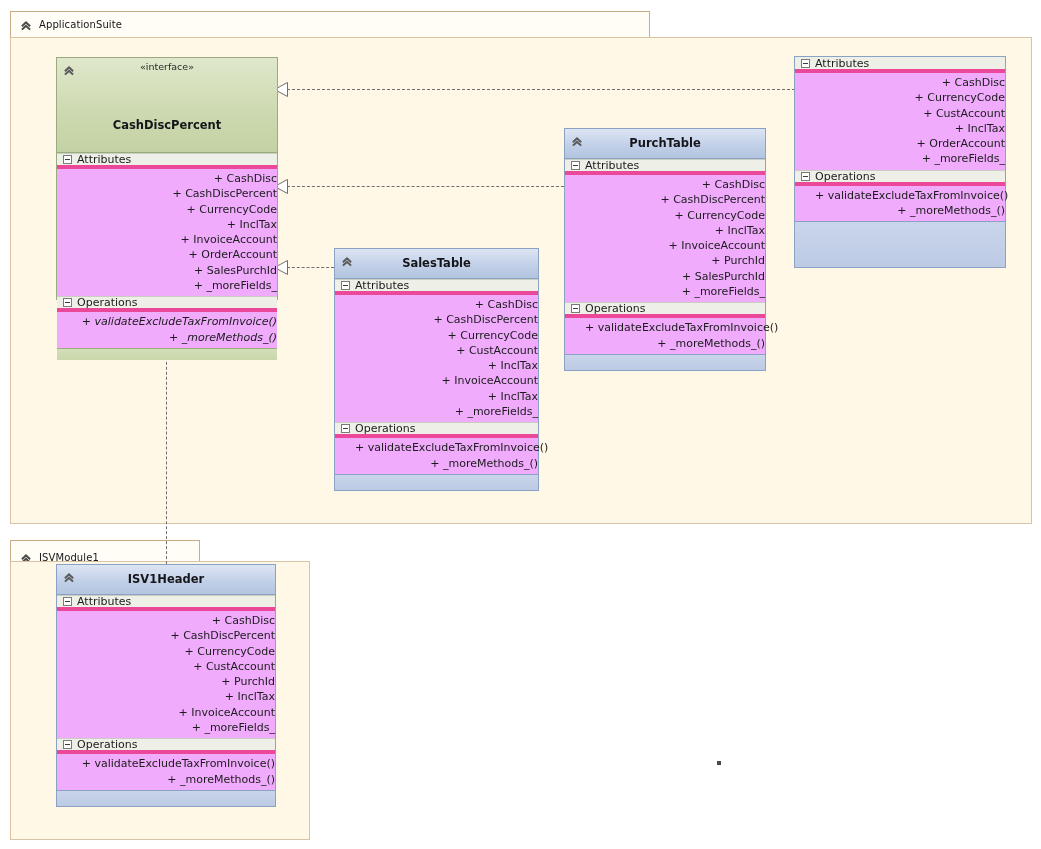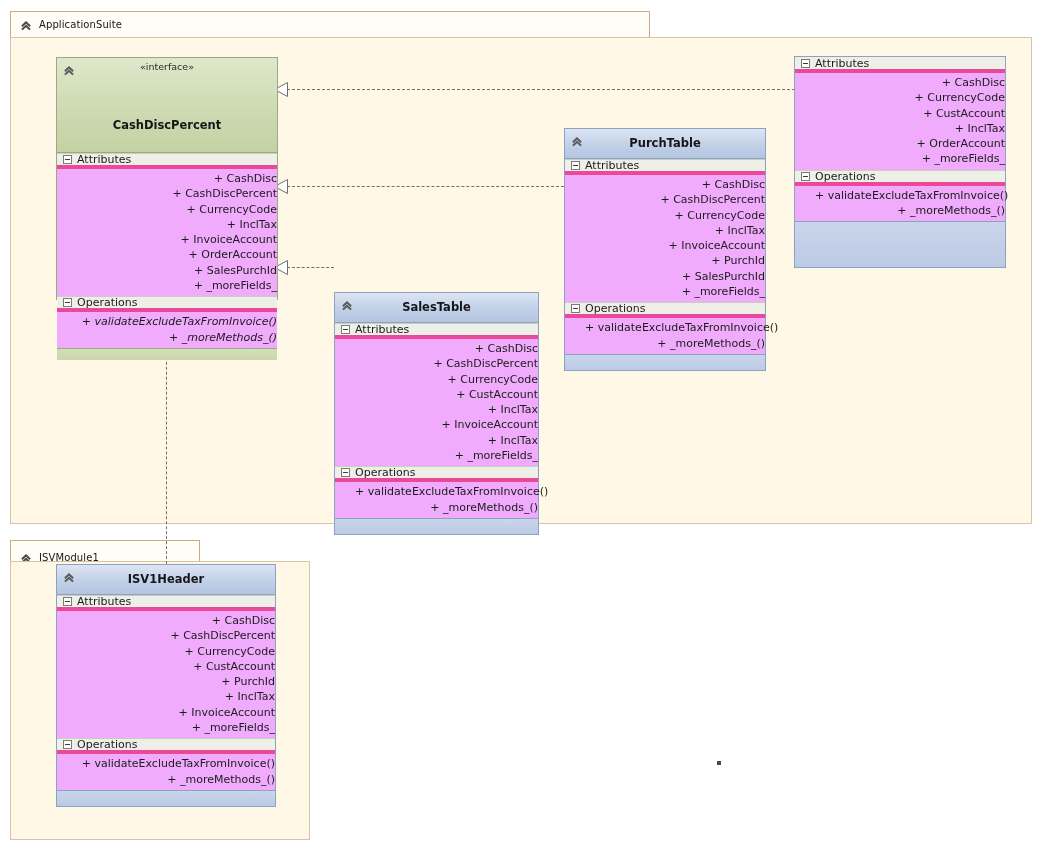--- a/index.html
+++ b/index.html
@@ -204,21 +204,21 @@
       <span class="minus-box"></span>
       <span>Operations</span>
     </div>
     <div class="members">
       <div class="member ital">+ validateExcludeTaxFromInvoice()</div>
       <div class="member ital">+ _moreMethods_()</div>
     </div>
     <div class="cls-foot"></div>
   </div>
 
-  <div class="cls" style="left:334px;top:248px;width:205px;height:243px;margin-top:44px;">
+  <div class="cls" style="left:334px;top:248px;width:205px;height:243px;">
     <div class="cls-head" style="padding-top:7px;padding-bottom:8px;">
       <span class="chev">
         <svg width="14" height="14" viewBox="0 0 14 14">
           <path d="M2.2 7.6 L7 3.1 L11.8 7.6 L10.4 8.9 L7 5.7 L3.6 8.9 Z" fill="#5a5a5a"></path>
           <path d="M2.2 11.1 L7 6.6 L11.8 11.1 L10.4 12.3 L7 9.2 L3.6 12.3 Z" fill="#5a5a5a"></path>
         </svg>
       </span>
       <span class="cls-title">SalesTable</span>
     </div>
     <div class="sect-title">

